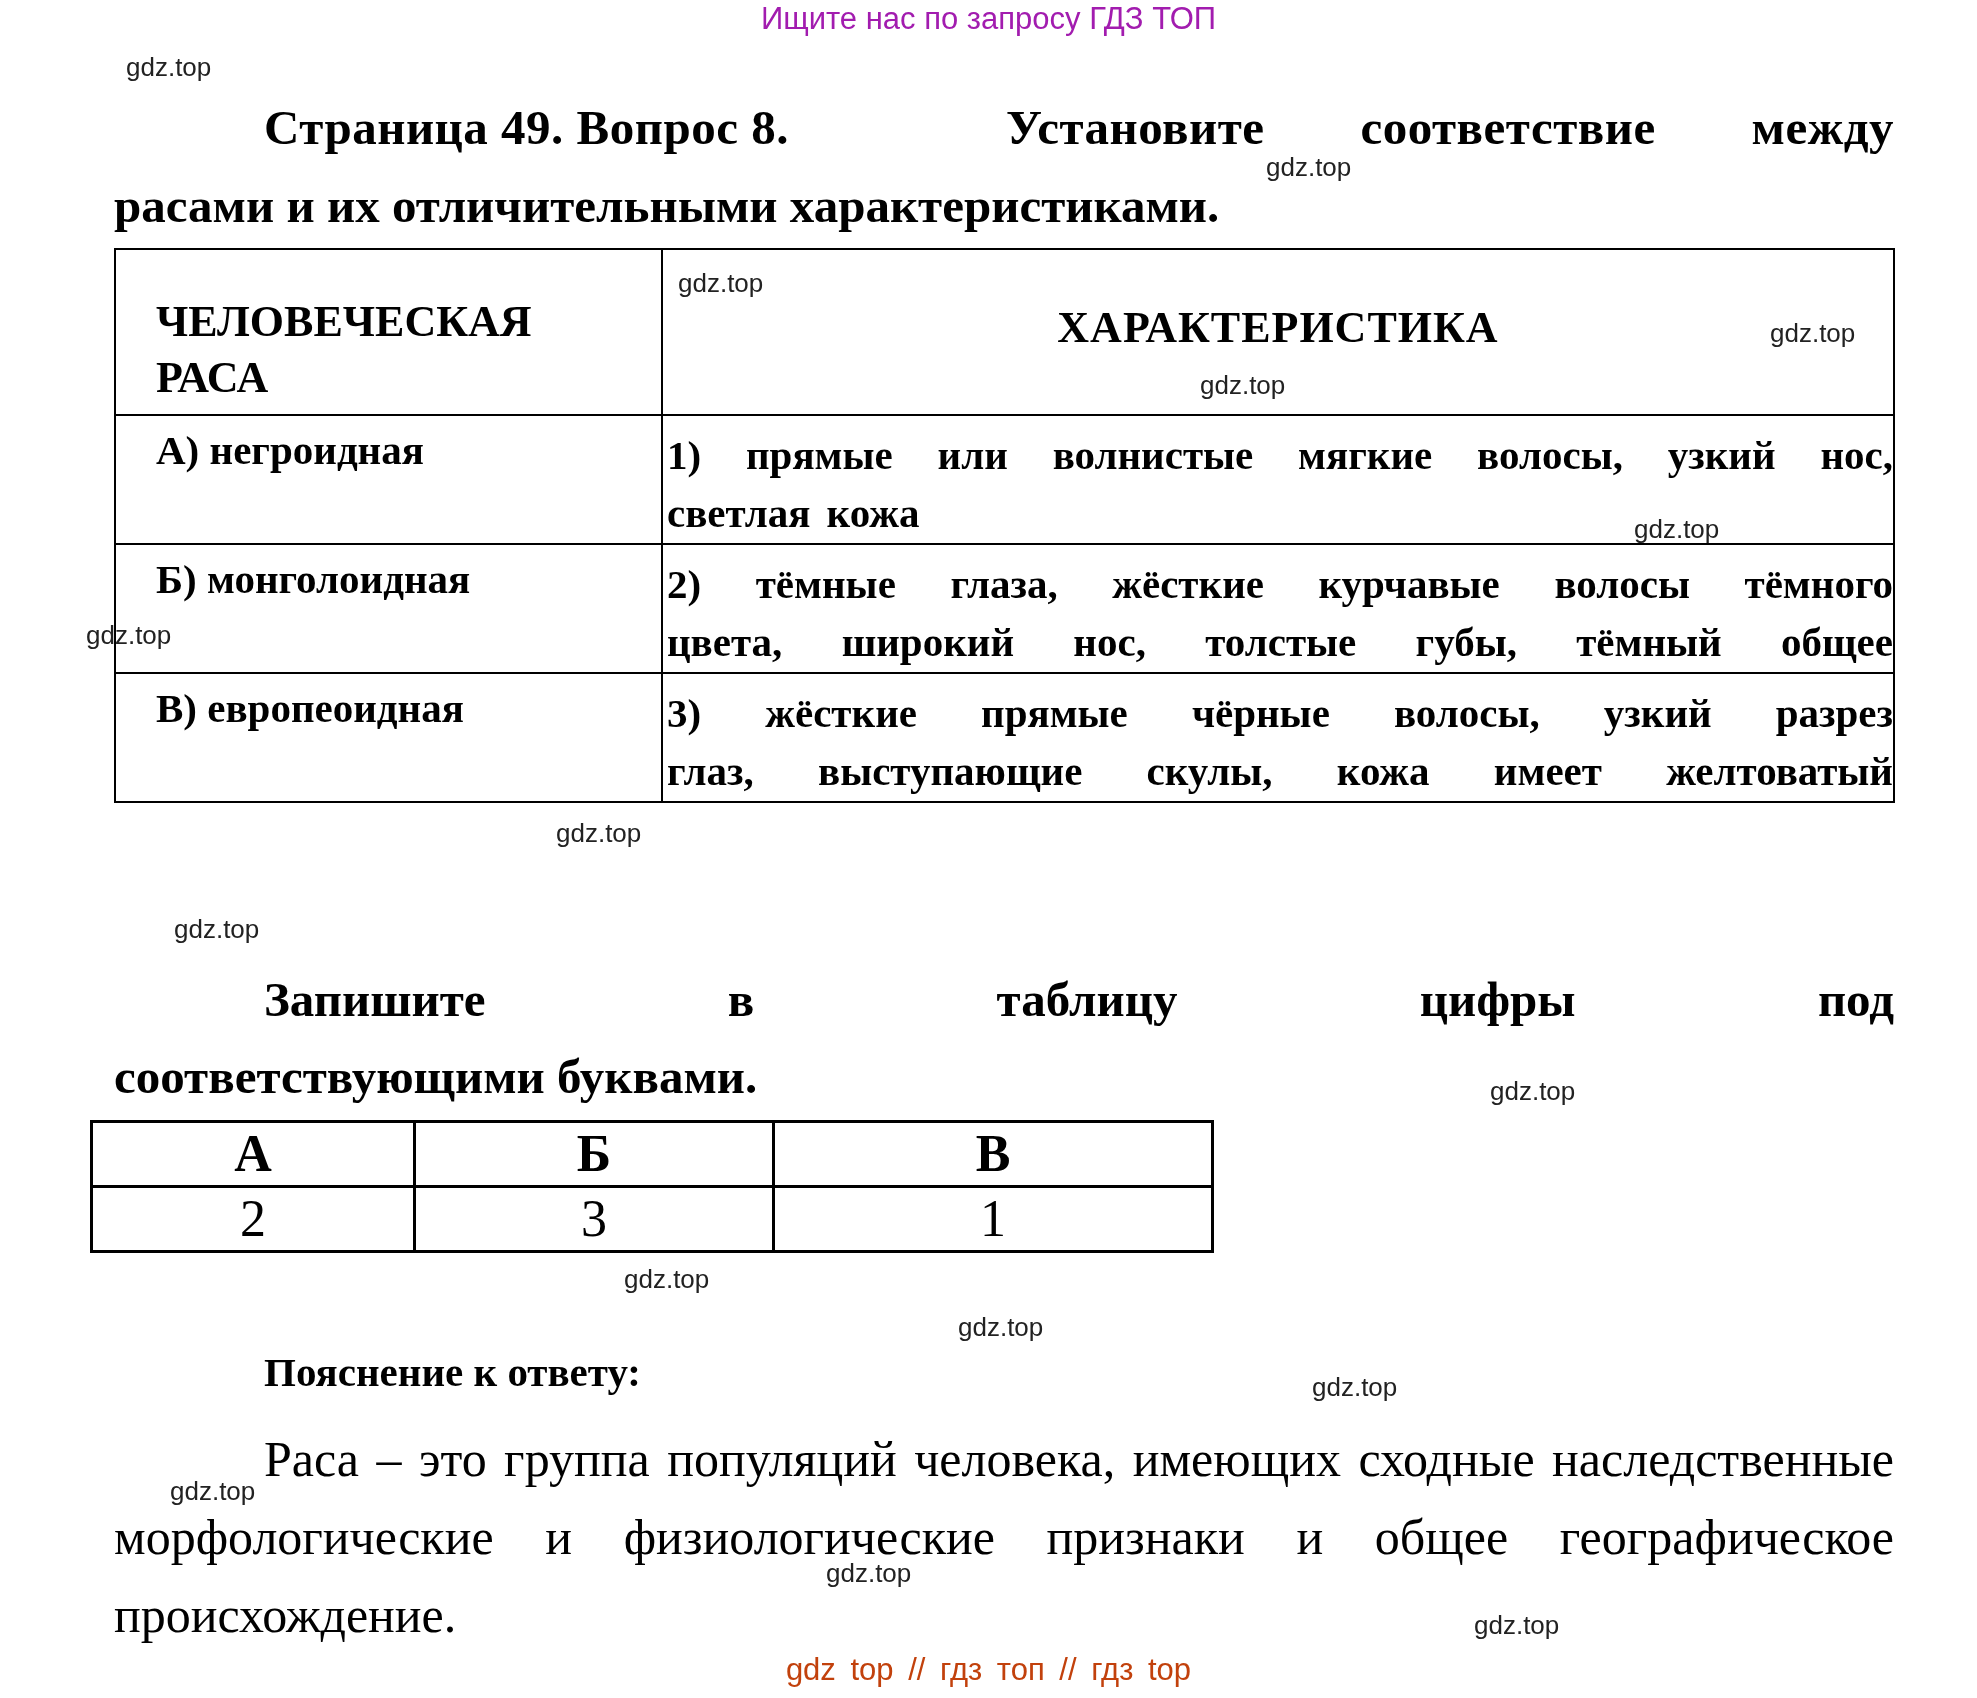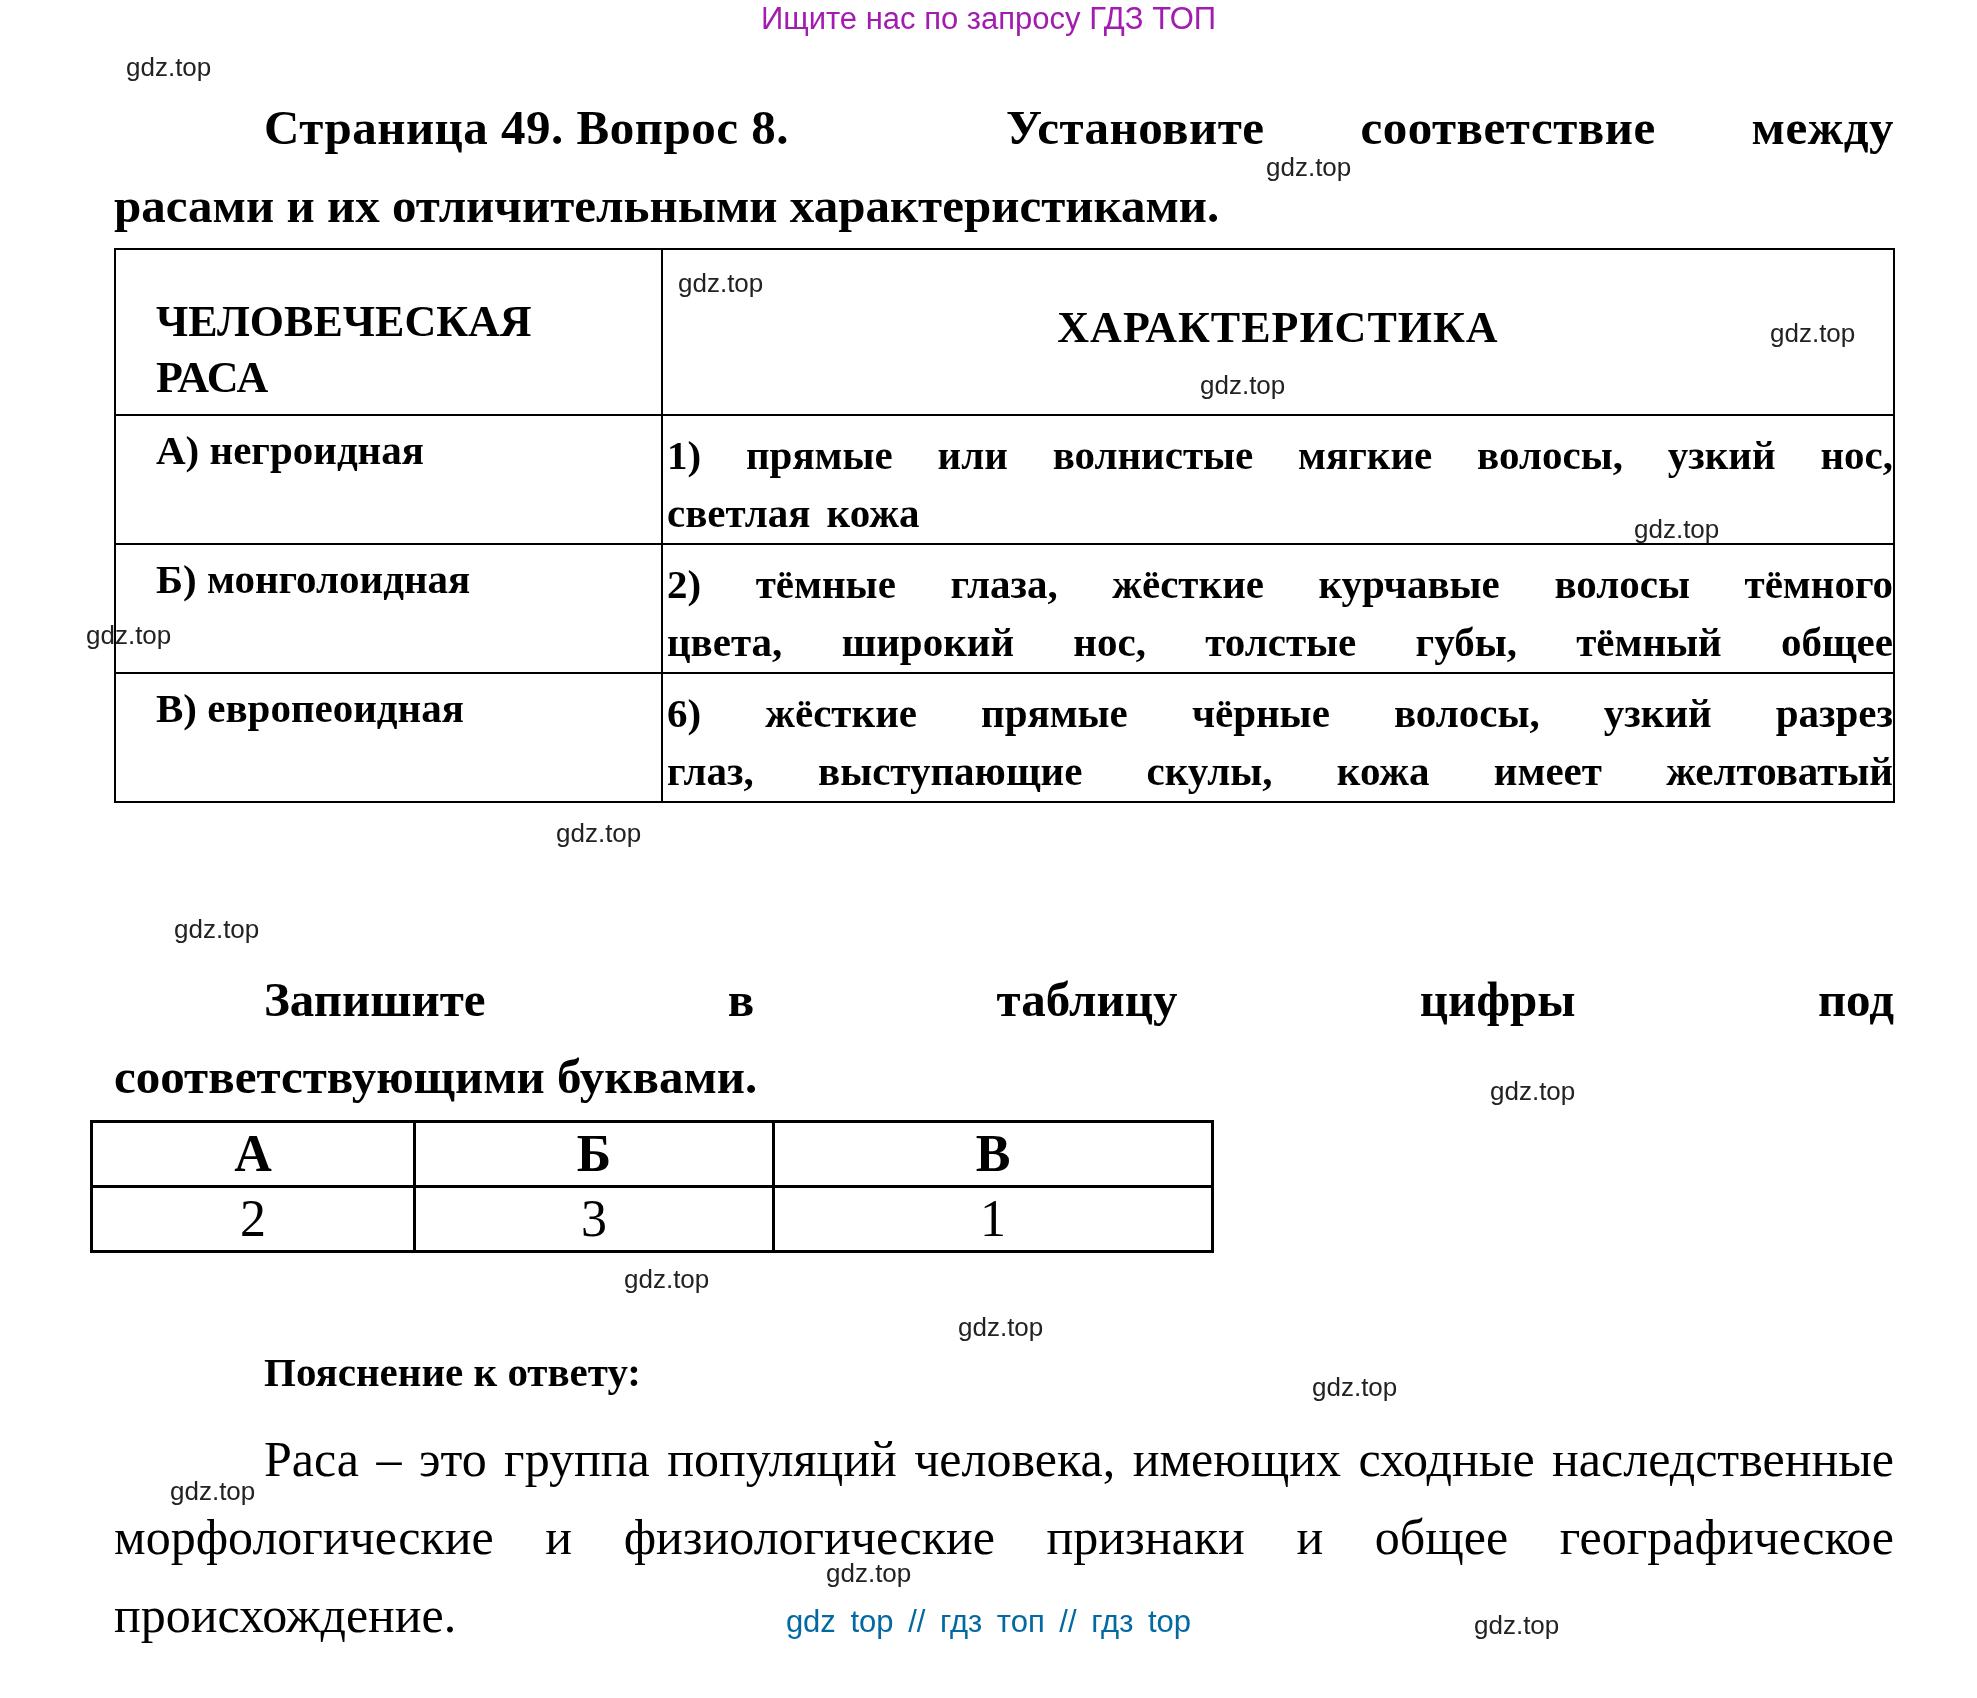--- a/index.html
+++ b/index.html
@@ -21,21 +21,21 @@
     .race { padding:6px 0 0 40px; font-size:41px; font-weight:bold; line-height:56px; }
     .desc { padding:10px 0 0 4px; font-size:41px; font-weight:bold; line-height:58px; text-align:justify; text-align-last:left; word-spacing:6px; }
     .instr1 { left:264px; top:970px; width:1630px; display:flex; justify-content:space-between; font-size:49px; font-weight:bold; line-height:60px; }
     .instr2 { left:114px; top:1047px; font-size:49px; font-weight:bold; line-height:60px; }
     table.ans { position:absolute; left:90px; top:1120px; width:1124px; border-collapse:collapse; }
     table.ans td { border:3px solid #000; text-align:center; font-size:52px; height:62px; line-height:62px; padding:0; }
     .ans-h td { font-weight:bold; }
     .expl-h { left:264px; top:1342px; font-size:41px; font-weight:bold; line-height:60px; }
     .para { left:114px; top:1420px; width:1780px; font-size:50px; line-height:78px; text-align:justify; }
     .para .indent { display:inline-block; width:150px; }
-    .footer { top:1602px; left:0; width:1977px; text-align:center; font-family:"Liberation Sans", sans-serif; font-size:31px; color:#0369a1; line-height:40px; word-spacing:6px; }
+    .footer { top:1650px; left:0; width:1977px; text-align:center; font-family:"Liberation Sans", sans-serif; font-size:31px; color:#c2410c; line-height:40px; word-spacing:6px; }
   </style>
 </head>
 <body>
 
 <div class="abs banner">Ищите нас по запросу ГДЗ ТОП</div>
 
 <div class="abs wm" style="left:126px;top:52px;">gdz.top</div>
 <div class="abs wm" style="left:1266px;top:152px;">gdz.top</div>
 <div class="abs wm" style="left:678px;top:268px;">gdz.top</div>
 <div class="abs wm" style="left:1770px;top:318px;">gdz.top</div>
@@ -96,21 +96,21 @@
         <div style="text-align:justify;text-align-last:justify;">цвета, широкий нос, толстые губы, тёмный общее</div>
       </div>
     </td>
   </tr>
   <tr class="row">
     <td class="c1">
           <div class="race">В) европеоидная</div>
         </td>
     <td>
       <div class="desc">
-        <div style="text-align:justify;text-align-last:justify;">6) жёсткие прямые чёрные волосы, узкий разрез</div>
+        <div style="text-align:justify;text-align-last:justify;">3) жёсткие прямые чёрные волосы, узкий разрез</div>
         <div style="text-align:justify;text-align-last:justify;">глаз, выступающие скулы, кожа имеет желтоватый</div>
       </div>
     </td>
   </tr>
 </tbody>
   </table>
 
 <div class="abs instr1">
   <span>Запишите</span>
   <span>в</span>

